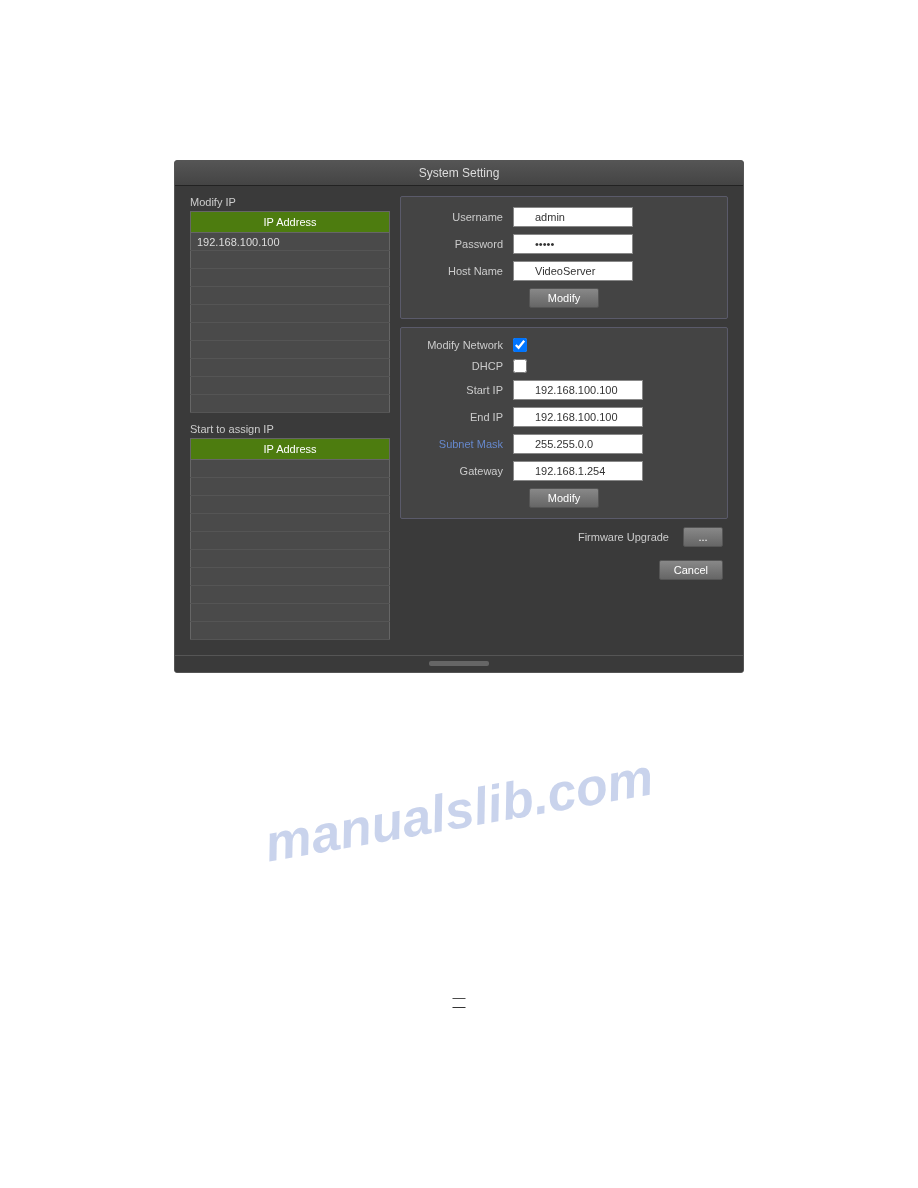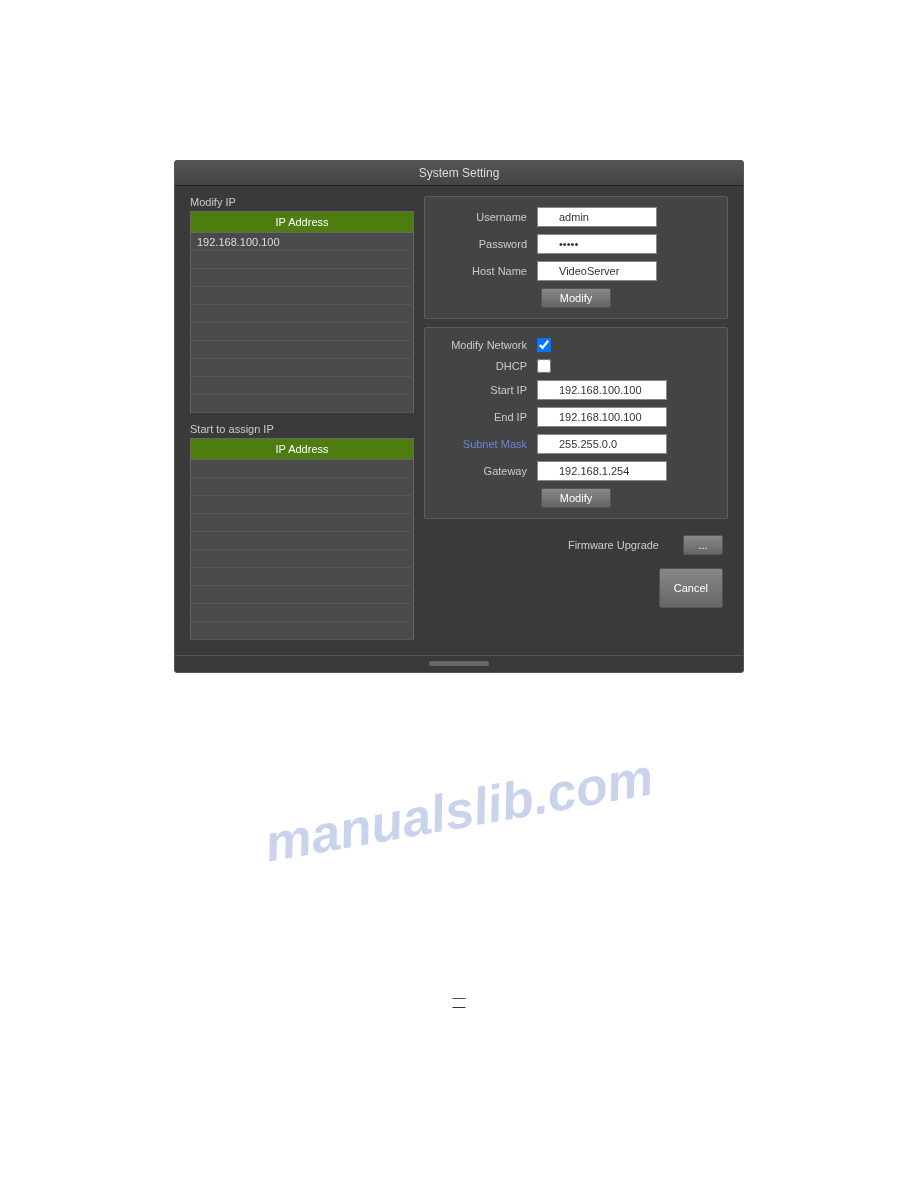--- a/index.html
+++ b/index.html
@@ -37,21 +37,21 @@
     }
 
     .dialog-content {
       padding: 10px 15px 15px 15px;
       display: flex;
       gap: 10px;
     }
 
     
     .left-panel {
-      width: 224px;
+      width: 200px;
       flex-shrink: 0;
       display: flex;
       flex-direction: column;
       gap: 10px;
     }
 
     .section-label {
       color: #ccc;
       font-size: 11px;
       margin-bottom: 3px;
@@ -168,23 +168,22 @@
       background: #444;
       border: 1px solid #5a5a6a;
       border-radius: 2px;
       padding: 10px 12px;
     }
 
     
     .bottom-row {
       display: flex;
       align-items: center;
-      margin-top: 8px;
       justify-content: flex-end;
-      gap: 24px;
+      gap: 14px;
       padding-right: 5px;
     }
 
     .bottom-label {
       color: #ccc;
       font-size: 11px;
     }
 
     .browse-btn {
       background: linear-gradient(to bottom, #888, #666);
@@ -195,21 +194,21 @@
       cursor: pointer;
       border-radius: 2px;
       min-width: 40px;
     }
 
     .cancel-btn {
       background: linear-gradient(to bottom, #888, #666);
       border: 1px solid #555;
       color: #fff;
       font-size: 11px;
-      padding: 13px 14px;
+      padding: 3px 14px;
       cursor: pointer;
       border-radius: 2px;
       text-align: right;
     }
 
     .dialog-footer {
       background: #3a3a3a;
       display: flex;
       justify-content: center;
       padding: 5px 0 6px 0;

